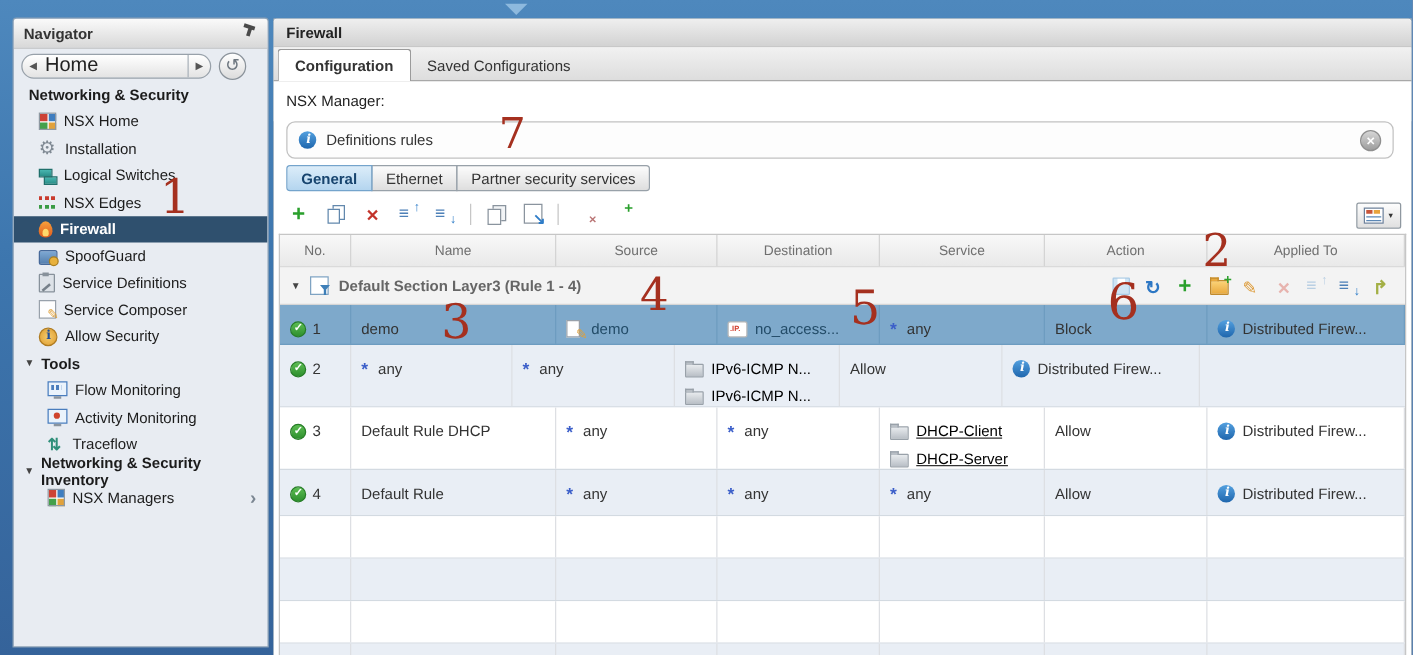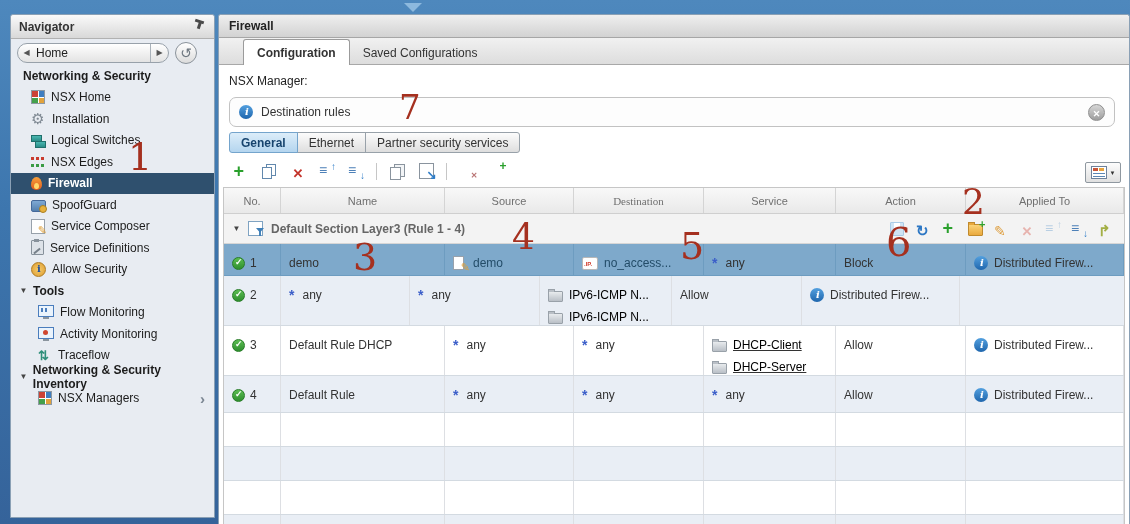--- a/index.html
+++ b/index.html
@@ -20,21 +20,21 @@
   .nav-header .sp{flex:1;}
   .ic-pin{width:12px;height:13px;}
   .ic-pin::before{content:"";position:absolute;left:4px;top:1px;width:3px;height:8px;background:#4a4a4a;transform:rotate(18deg);}
   .ic-pin::after{content:"";position:absolute;left:1px;top:0;width:9px;height:3px;background:#4a4a4a;transform:rotate(18deg);}
   .nav-ctrl{height:27px;display:flex;align-items:center;gap:6px;padding:0 6px;}
   .home-pill{display:flex;align-items:center;height:20px;width:152px;border:1px solid #98a1aa;
     border-radius:10px;background:linear-gradient(#ffffff,#e3e3e3);overflow:hidden;box-sizing:border-box;}
   .pill-back,.pill-fwd{width:17px;height:100%;display:flex;align-items:center;justify-content:center;
     font-size:8px;color:#555;}
   .pill-fwd{border-left:1px solid #aab2ba;margin-left:auto;}
-  .pill-label{font-size:12px;color:#222;padding-left:1px;}
+  .pill-label{font-size:16px;color:#222;padding-left:1px;}
   .hist-btn{width:20px;height:20px;border:1px solid #8b939b;border-radius:50%;
     background:linear-gradient(#ffffff,#dcdcdc);display:flex;align-items:center;justify-content:center;}
   .ic-history::before{content:"↺";font-size:14px;color:#6e7780;line-height:1;}
   #side-list{position:absolute;left:0;right:0;top:50px;bottom:0;overflow:hidden;}
   .side-row{height:21.5px;display:flex;align-items:center;gap:6px;padding-left:20px;font-size:12px;color:#1c1c1c;box-sizing:border-box;}
   .side-row.label{padding-left:12px;font-weight:bold;}
   .side-row.section{padding-left:8px;font-weight:bold;gap:5px;}
   .side-row.sub{padding-left:27px;}
   .side-row.selected{background:#2f506e;color:#fff;font-weight:bold;}
   .tri{font-size:8px;color:#444;width:9px;text-align:center;}
@@ -75,21 +75,21 @@
   .ic-activity-monitoring::before{content:"";position:absolute;left:4px;top:2px;width:5px;height:5px;border-radius:50%;background:#cf4630;}
   .ic-traceflow{width:14px;height:13px;}
   .ic-traceflow::before{content:"⇅";font-size:13px;font-weight:bold;color:#2f8f7a;line-height:13px;}
 
   
   #main{position:absolute;left:218px;top:14px;width:912px;height:510px;background:#fff;
         border:1px solid #8aa0b5;border-bottom:none;box-sizing:border-box;border-radius:3px 3px 0 0;}
   .main-header{height:22px;line-height:22px;padding-left:10px;font-size:12px;font-weight:bold;color:#222;
     background:linear-gradient(#efefef,#d2d2d2);border-bottom:1px solid #a6a6a6;border-radius:3px 3px 0 0;}
   .tabstrip{height:26px;background:linear-gradient(#f1f1f1,#dddddd);border-bottom:1px solid #a8a8a8;
-    display:flex;align-items:flex-end;padding-left:24px;position:relative;}
+    display:flex;align-items:flex-end;padding-left:3px;position:relative;}
   .tab{height:22px;padding:0 13px;display:flex;align-items:center;font-size:12px;color:#333;}
   .tab.active{background:#fff;border:1px solid #9b9b9b;border-bottom:none;border-radius:3px 3px 0 0;
     font-weight:bold;height:25px;margin-bottom:-1px;z-index:2;}
   .nsxrow{height:32px;display:flex;align-items:center;gap:8px;padding-left:10px;font-size:12px;color:#222;background:#fff;}
   .dropdown{height:21px;border:1px solid #8f98a0;border-radius:3px;background:linear-gradient(#fefefe,#e2e2e2);
     display:flex;align-items:center;padding-left:9px;box-sizing:border-box;}
   .dd-value{font-size:12px;color:#222;padding-right:9px;}
   .dd-btn{width:17px;height:100%;border-left:1px solid #aab2ba;display:flex;align-items:center;justify-content:center;font-size:6px;color:#333;}
   .banner{position:absolute;left:10px;right:14px;top:82px;height:30px;border:1px solid #c2c2c2;border-radius:7px;
     background:#fdfdfd;display:flex;align-items:center;gap:8px;padding:0 9px;box-sizing:border-box;}
@@ -235,26 +235,26 @@
         </div>
         <div class="side-row selected">
           <span class="ic ic-flame"></span>
           <span>Firewall</span>
         </div>
         <div class="side-row">
           <span class="ic ic-spoofguard"></span>
           <span>SpoofGuard</span>
         </div>
         <div class="side-row">
+          <span class="ic ic-service-definitions"></span>
+          <span>Service Definitions</span>
+        </div>
+        <div class="side-row">
           <span class="ic ic-service-composer"></span>
           <span>Service Composer</span>
-        </div>
-        <div class="side-row">
-          <span class="ic ic-service-definitions"></span>
-          <span>Service Definitions</span>
         </div>
         <div class="side-row">
           <span class="ic ic-data-security"></span>
           <span>Allow Security</span>
         </div>
         <div class="side-row section">
           <span class="tri">▼</span>
           <span>Tools</span>
         </div>
         <div class="side-row sub">
@@ -285,21 +285,21 @@
     <div class="main-header">Firewall</div>
     <div class="tabstrip" id="tabstrip">
         <div class="tab active">Configuration</div>
         <div class="tab">Saved Configurations</div>
       </div>
     <div class="nsxrow">
       <span>NSX Manager:</span>
     </div>
     <div class="banner">
       <span class="ic ic-info"></span>
-      <span class="banner-text">Destination rules</span>
+      <span class="banner-text">Definitions rules</span>
       <span class="close-btn">
         <span class="ic ic-close"></span>
       </span>
     </div>
     <div id="subtabs">
         <div class="stab active">General</div>
         <div class="stab">Ethernet</div>
         <div class="stab">Partner security services</div>
       </div>
     <div id="toolbar">
@@ -335,21 +335,21 @@
       </div>
     <div id="colchooser">
       <span class="ic ic-column-chooser"></span>
       <span class="caret">▼</span>
     </div>
     <div class="grid">
       <div id="thead">
           <div class="th" style="width: 57px; text-align: right;">No.</div>
           <div class="th" style="width: 164px;">Name</div>
           <div class="th" style="width: 129px;">Source</div>
-          <div class="th" style="width: 130px; font-family: Liberation Serif, serif;">Destination</div>
+          <div class="th" style="width: 130px;">Destination</div>
           <div class="th" style="width: 132px;">Service</div>
           <div class="th" style="width: 130px;">Action</div>
           <div class="th" style="width: 158px;">Applied To</div>
         </div>
       <div class="secrow">
         <span class="tri">▼</span>
         <span class="ic ic-section"></span>
         <span class="sec-title">Default Section Layer3 (Rule 1 - 4)</span>
         <span class="sec-icons" id="sec-icons">
             <span class="sbtn">

